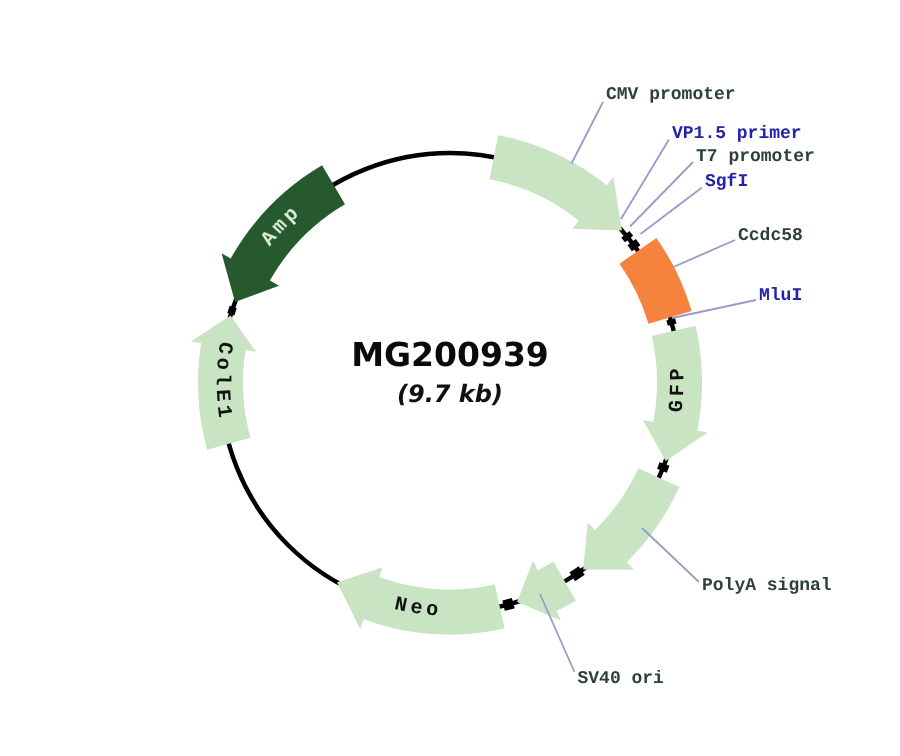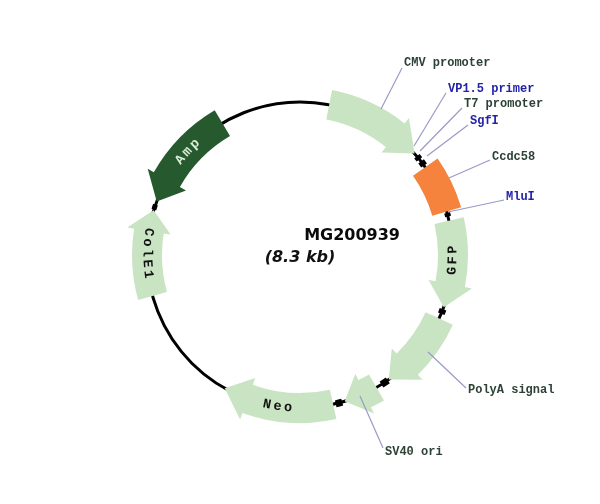--- a/index.html
+++ b/index.html
@@ -1,21 +1,21 @@
 <!DOCTYPE html>
 <html><head>
 <meta charset="utf-8">
 <style>
   html,body{margin:0;padding:0;background:#ffffff;}
   .canvas{position:relative;width:600px;height:504px;background:#ffffff;overflow:hidden;
           font-family:"Liberation Sans",sans-serif;}
   .canvas svg{position:absolute;left:0;top:0;}
   .title-block{position:absolute;left:200px;top:226px;width:200px;text-align:center;pointer-events:none;}
   .plasmid-name{font-family:"DejaVu Sans","Liberation Sans",sans-serif;font-weight:bold;
-                font-size:16px;color:#0a0a0a;letter-spacing:0px;line-height:1.1;text-align:right;}
+                font-size:22px;color:#0a0a0a;letter-spacing:0px;line-height:1.1;}
   .plasmid-size{font-family:"DejaVu Sans","Liberation Sans",sans-serif;font-style:italic;font-weight:bold;
                 font-size:16px;color:#111111;margin-top:3px;}
   .callout-text{font-family:"Liberation Mono","DejaVu Sans Mono",monospace;font-weight:bold;font-size:12px;}
   .band-label{font-family:"Liberation Mono","DejaVu Sans Mono",monospace;font-weight:bold;font-size:13.5px;
               letter-spacing:2.5px;}
 </style>
 </head>
 <body>
 
 <div class="canvas">
@@ -60,15 +60,15 @@
         <line x1="504" y1="200" x2="448" y2="212" stroke="#9a9ac8" stroke-width="1.2"></line>
         <text class="callout-text" x="506" y="200" fill="#2222aa">MluI</text>
         <line x1="466" y1="388" x2="428" y2="352" stroke="#9a9ac8" stroke-width="1.2"></line>
         <text class="callout-text" x="468" y="393" fill="#2d4237">PolyA signal</text>
         <line x1="383" y1="448" x2="360" y2="396" stroke="#9a9ac8" stroke-width="1.2"></line>
         <text class="callout-text" x="385" y="455" fill="#2d4237">SV40 ori</text>
       </svg>
     </div>
   <div class="title-block">
     <div class="plasmid-name">MG200939</div>
-    <div class="plasmid-size">(8.3 kb)</div>
+    <div class="plasmid-size">(9.7 kb)</div>
   </div>
 </div>
 
 </body></html>

